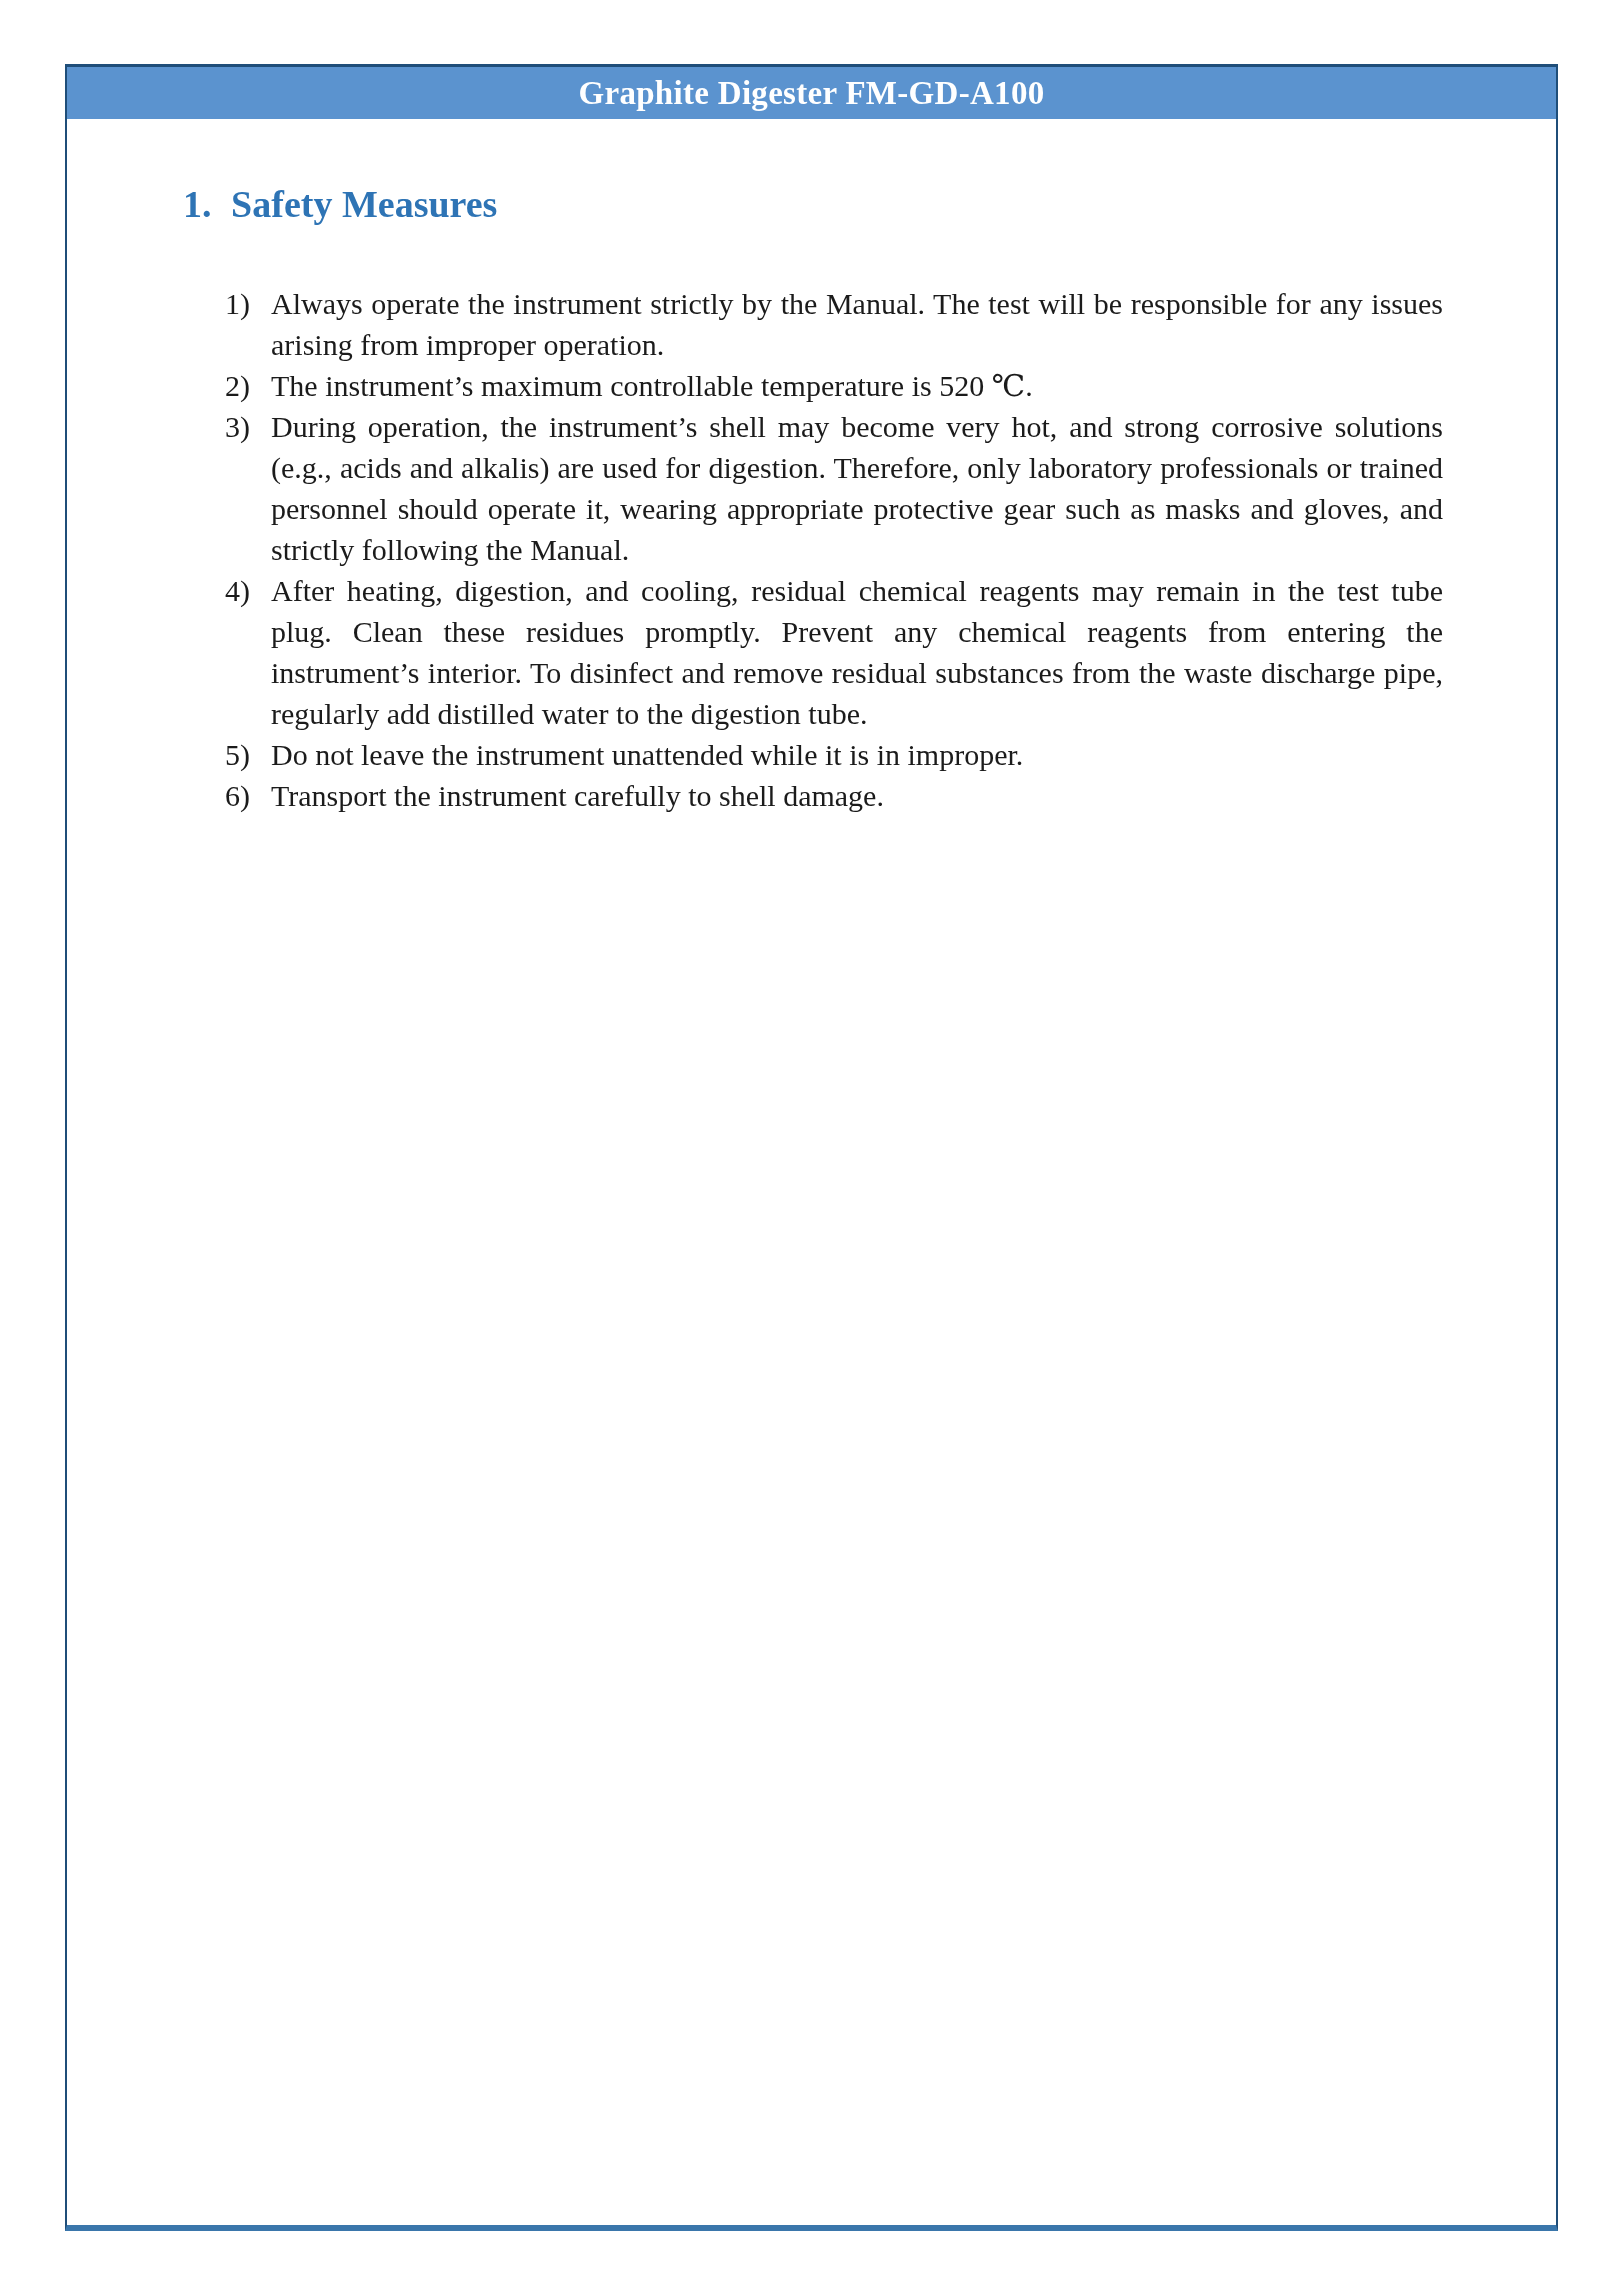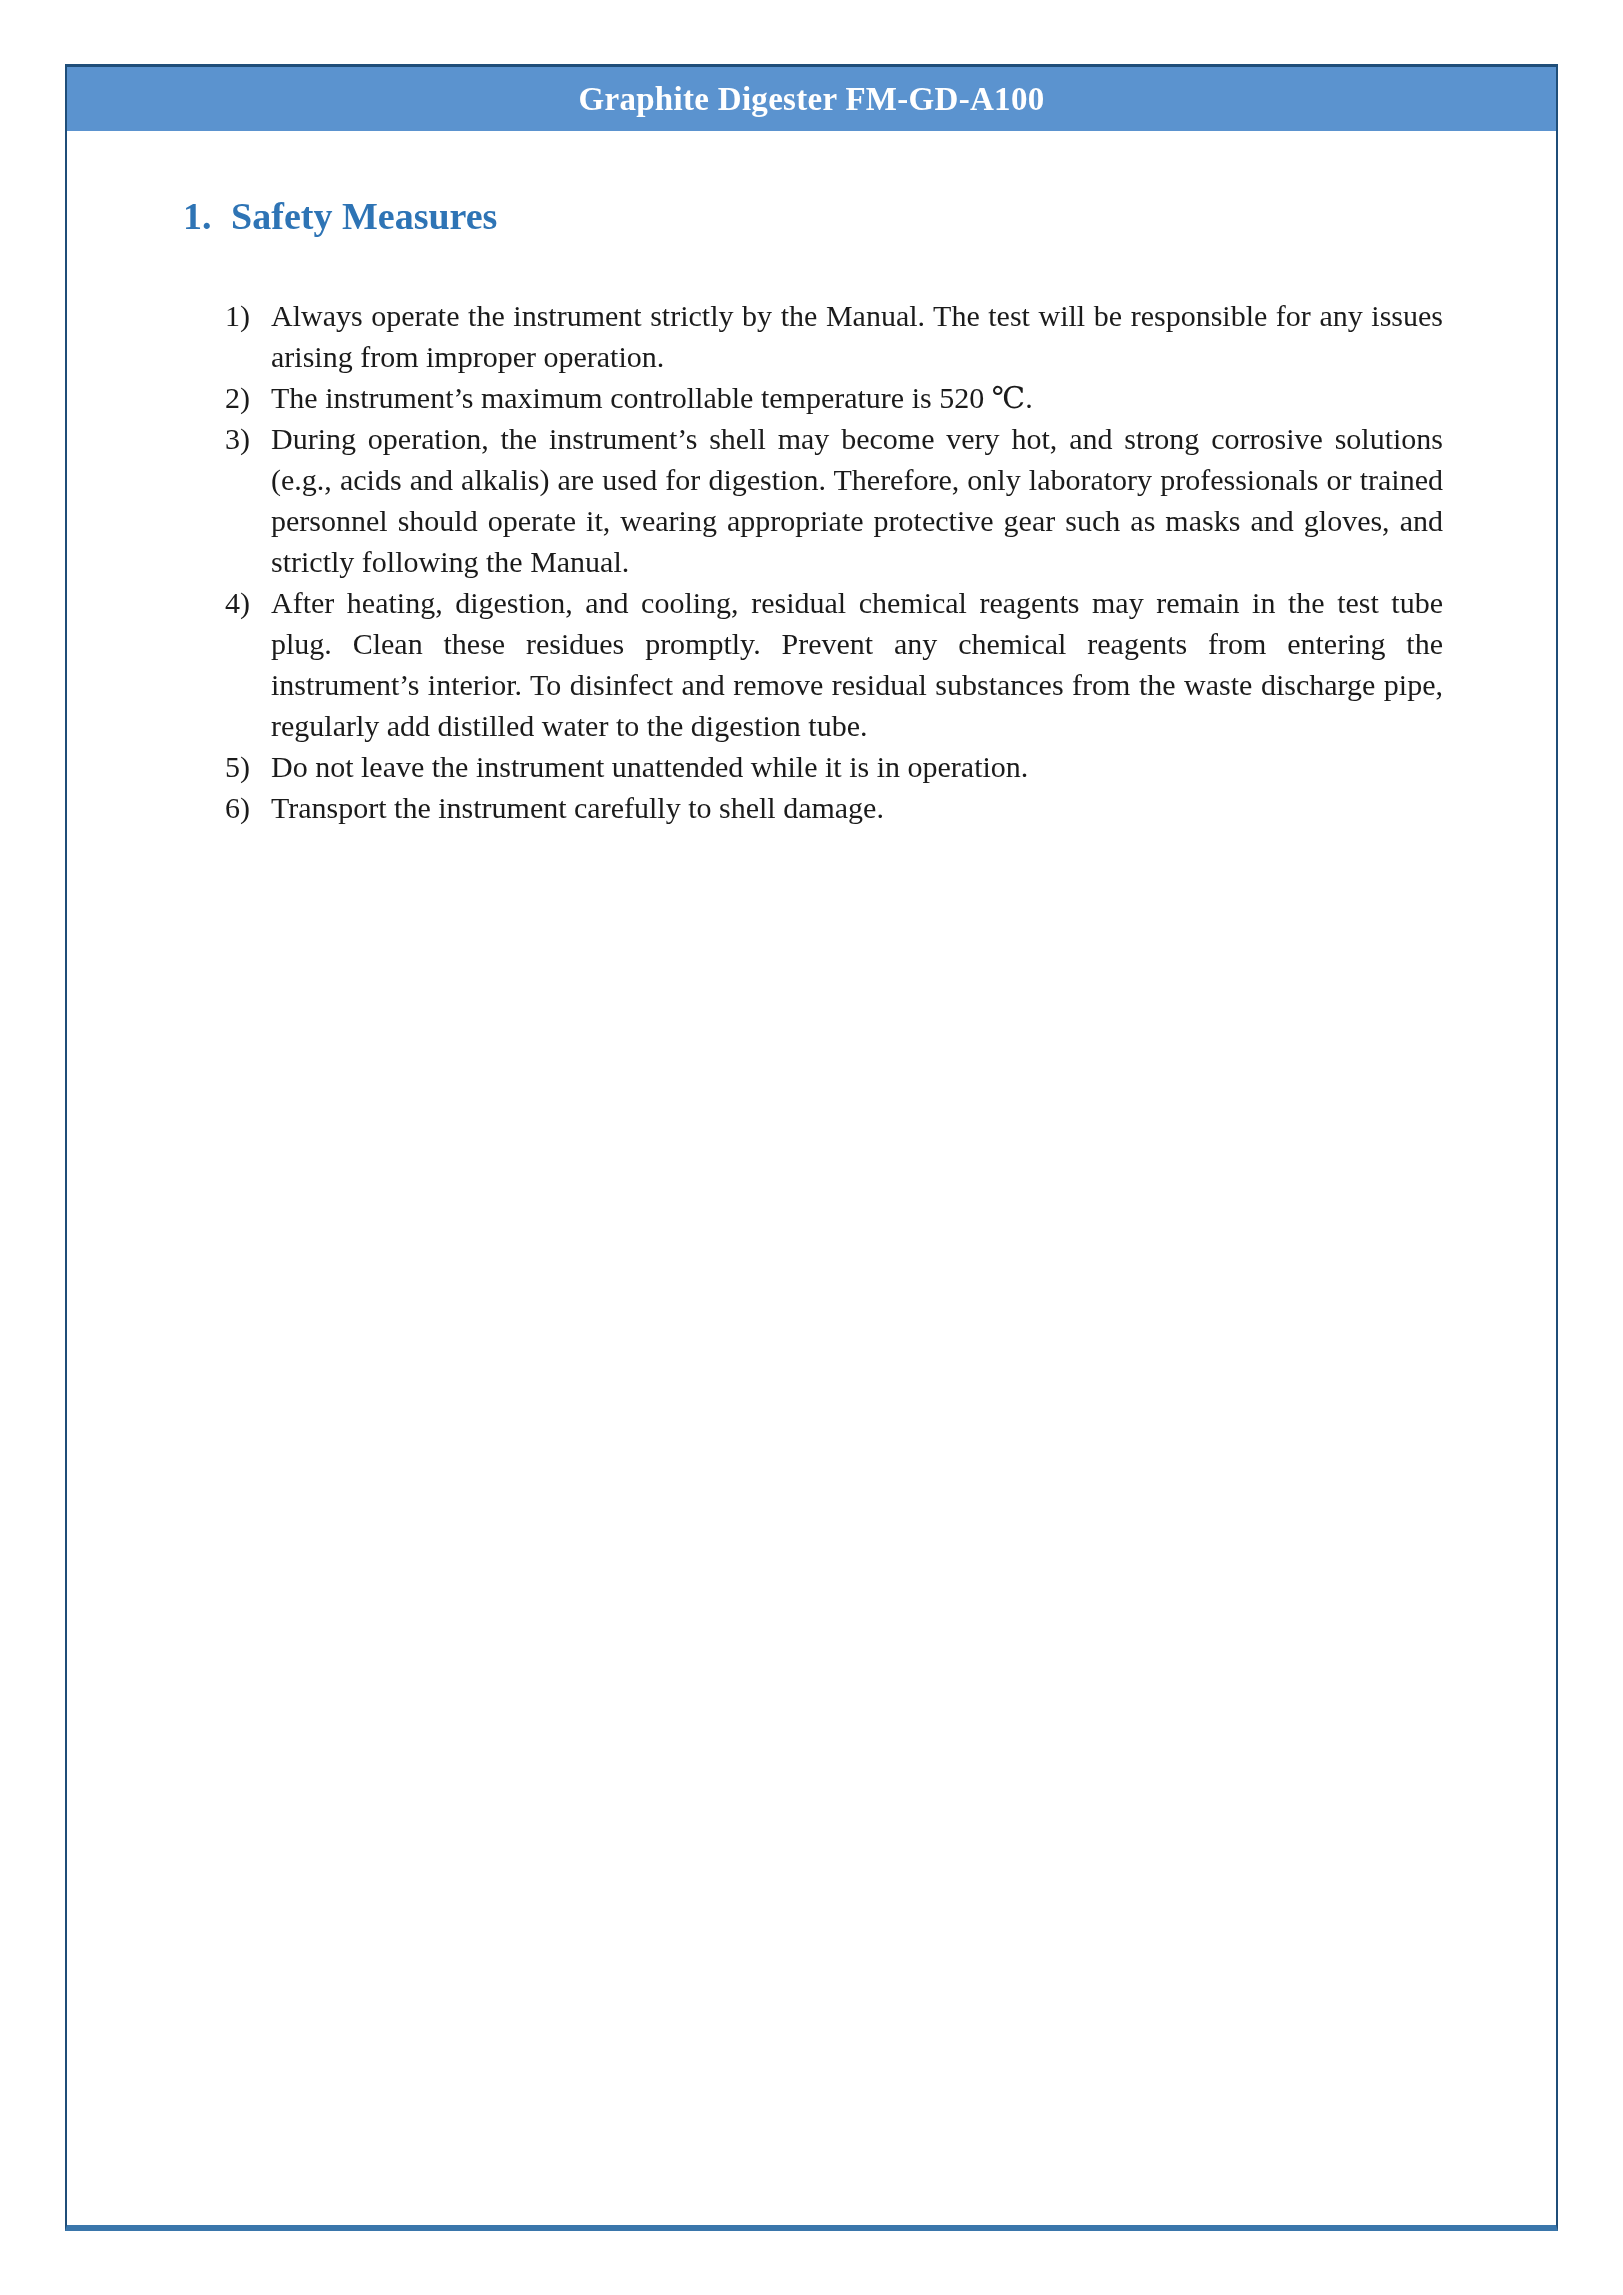--- a/index.html
+++ b/index.html
@@ -25,21 +25,21 @@
     top: 64px;
     width: 1493px;
     height: 2167px;
     border-top: 3.3px solid var(--frame-border);
     border-left: 2.6px solid var(--frame-border);
     border-right: 2.6px solid var(--frame-border);
     border-bottom: 6.5px solid var(--bottom-rule);
   }
   .header-bar {
     width: 100%;
-    height: 64px;
+    height: 52px;
     background: var(--header-bar);
     display: flex;
     align-items: center;
     justify-content: center;
   }
   .header-title {
     color: #ffffff;
     font-size: 33px;
     font-weight: bold;
     letter-spacing: 0.3px;
@@ -98,21 +98,21 @@
         <li class="safety-item">
           <span class="marker">3)</span>
           <span class="item-text">During operation, the instrument’s shell may become very hot, and strong corrosive solutions (e.g., acids and alkalis) are used for digestion. Therefore, only laboratory professionals or trained personnel should operate it, wearing appropriate protective gear such as masks and gloves, and strictly following the Manual.</span>
         </li>
         <li class="safety-item">
           <span class="marker">4)</span>
           <span class="item-text">After heating, digestion, and cooling, residual chemical reagents may remain in the test tube plug. Clean these residues promptly. Prevent any chemical reagents from entering the instrument’s interior. To disinfect and remove residual substances from the waste discharge pipe, regularly add distilled water to the digestion tube.</span>
         </li>
         <li class="safety-item">
           <span class="marker">5)</span>
-          <span class="item-text">Do not leave the instrument unattended while it is in operation.</span>
+          <span class="item-text">Do not leave the instrument unattended while it is in improper.</span>
         </li>
         <li class="safety-item">
           <span class="marker">6)</span>
           <span class="item-text">Transport the instrument carefully to shell damage.</span>
         </li>
       </ol>
   </div>
 </div>
 
 

